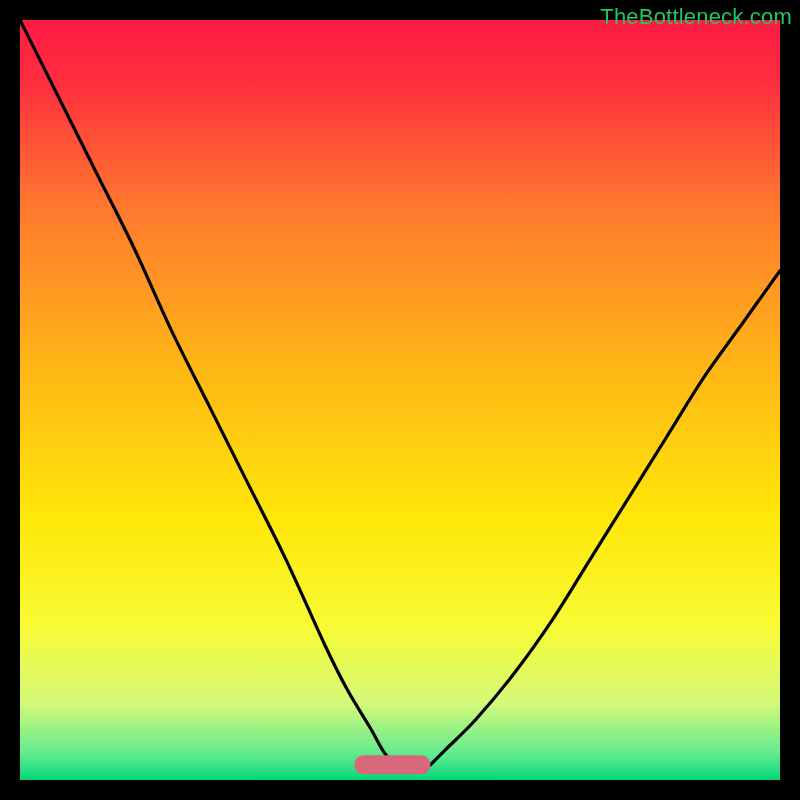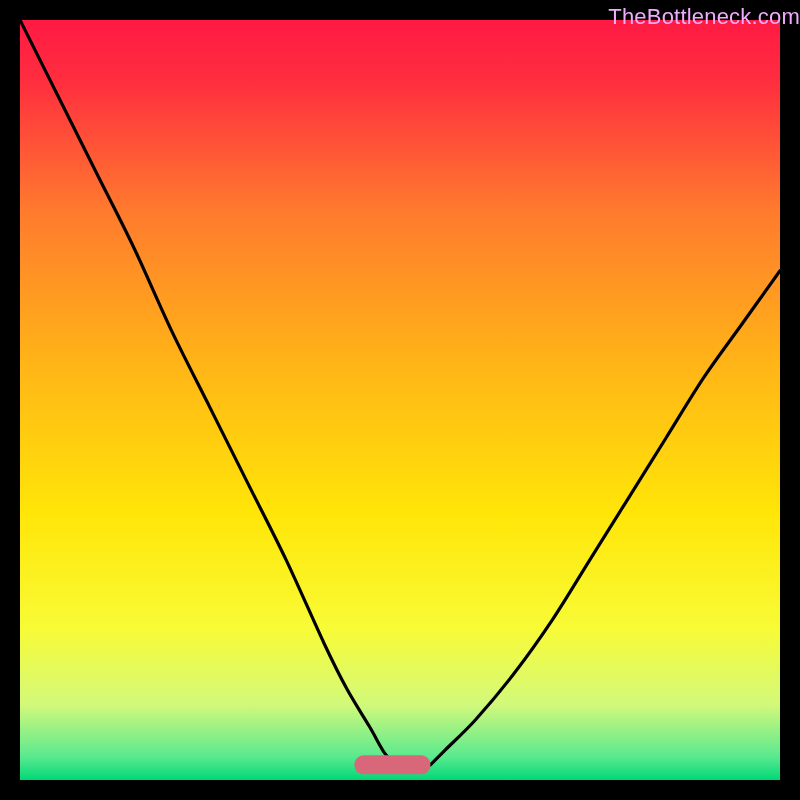--- a/index.html
+++ b/index.html
@@ -20,22 +20,22 @@
     position: absolute;
     left: 20px;
     top: 20px;
     width: 760px;
     height: 760px;
     overflow: hidden;
   }
   .watermark {
     position: absolute;
     top: 4px;
-    right: 0;
-    color: #f0abfc;
+    right: 8px;
+    color: #22c55e;
     font-size: 22px;
     font-weight: 500;
     font-family: Arial, sans-serif;
     letter-spacing: 0.2px;
     z-index: 10;
   }
   svg {
     display: block;
   }
 </style>

